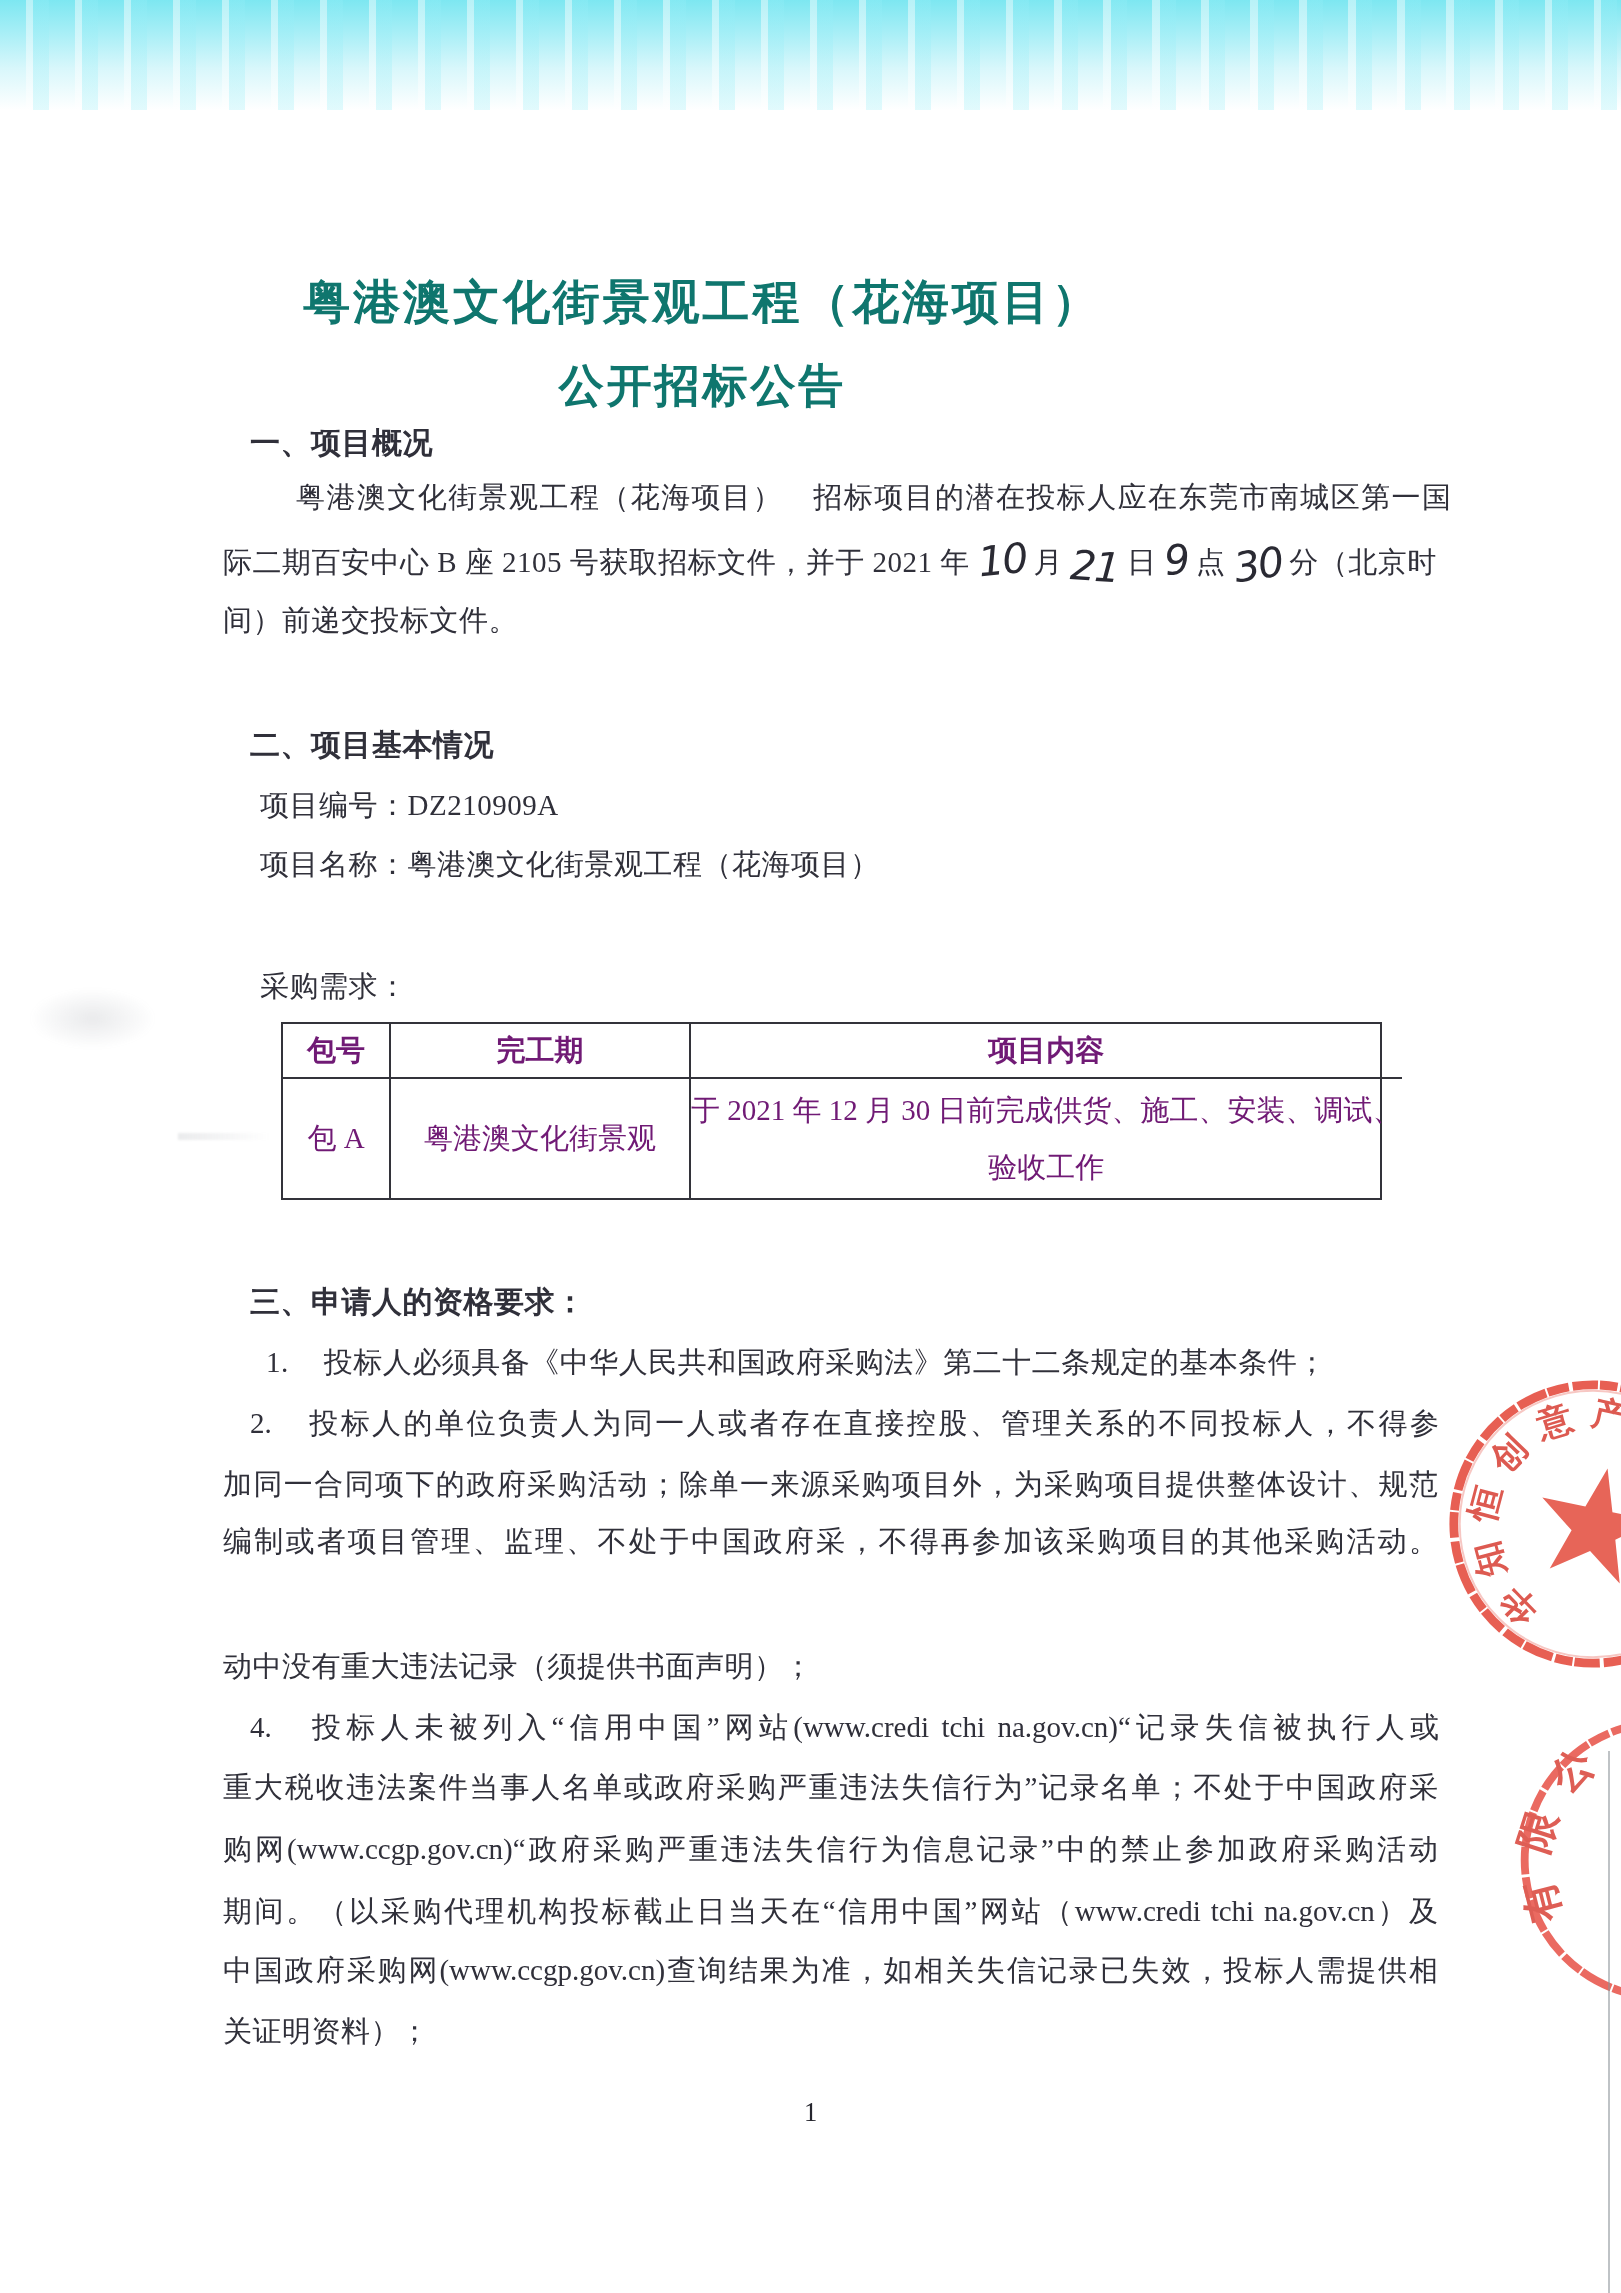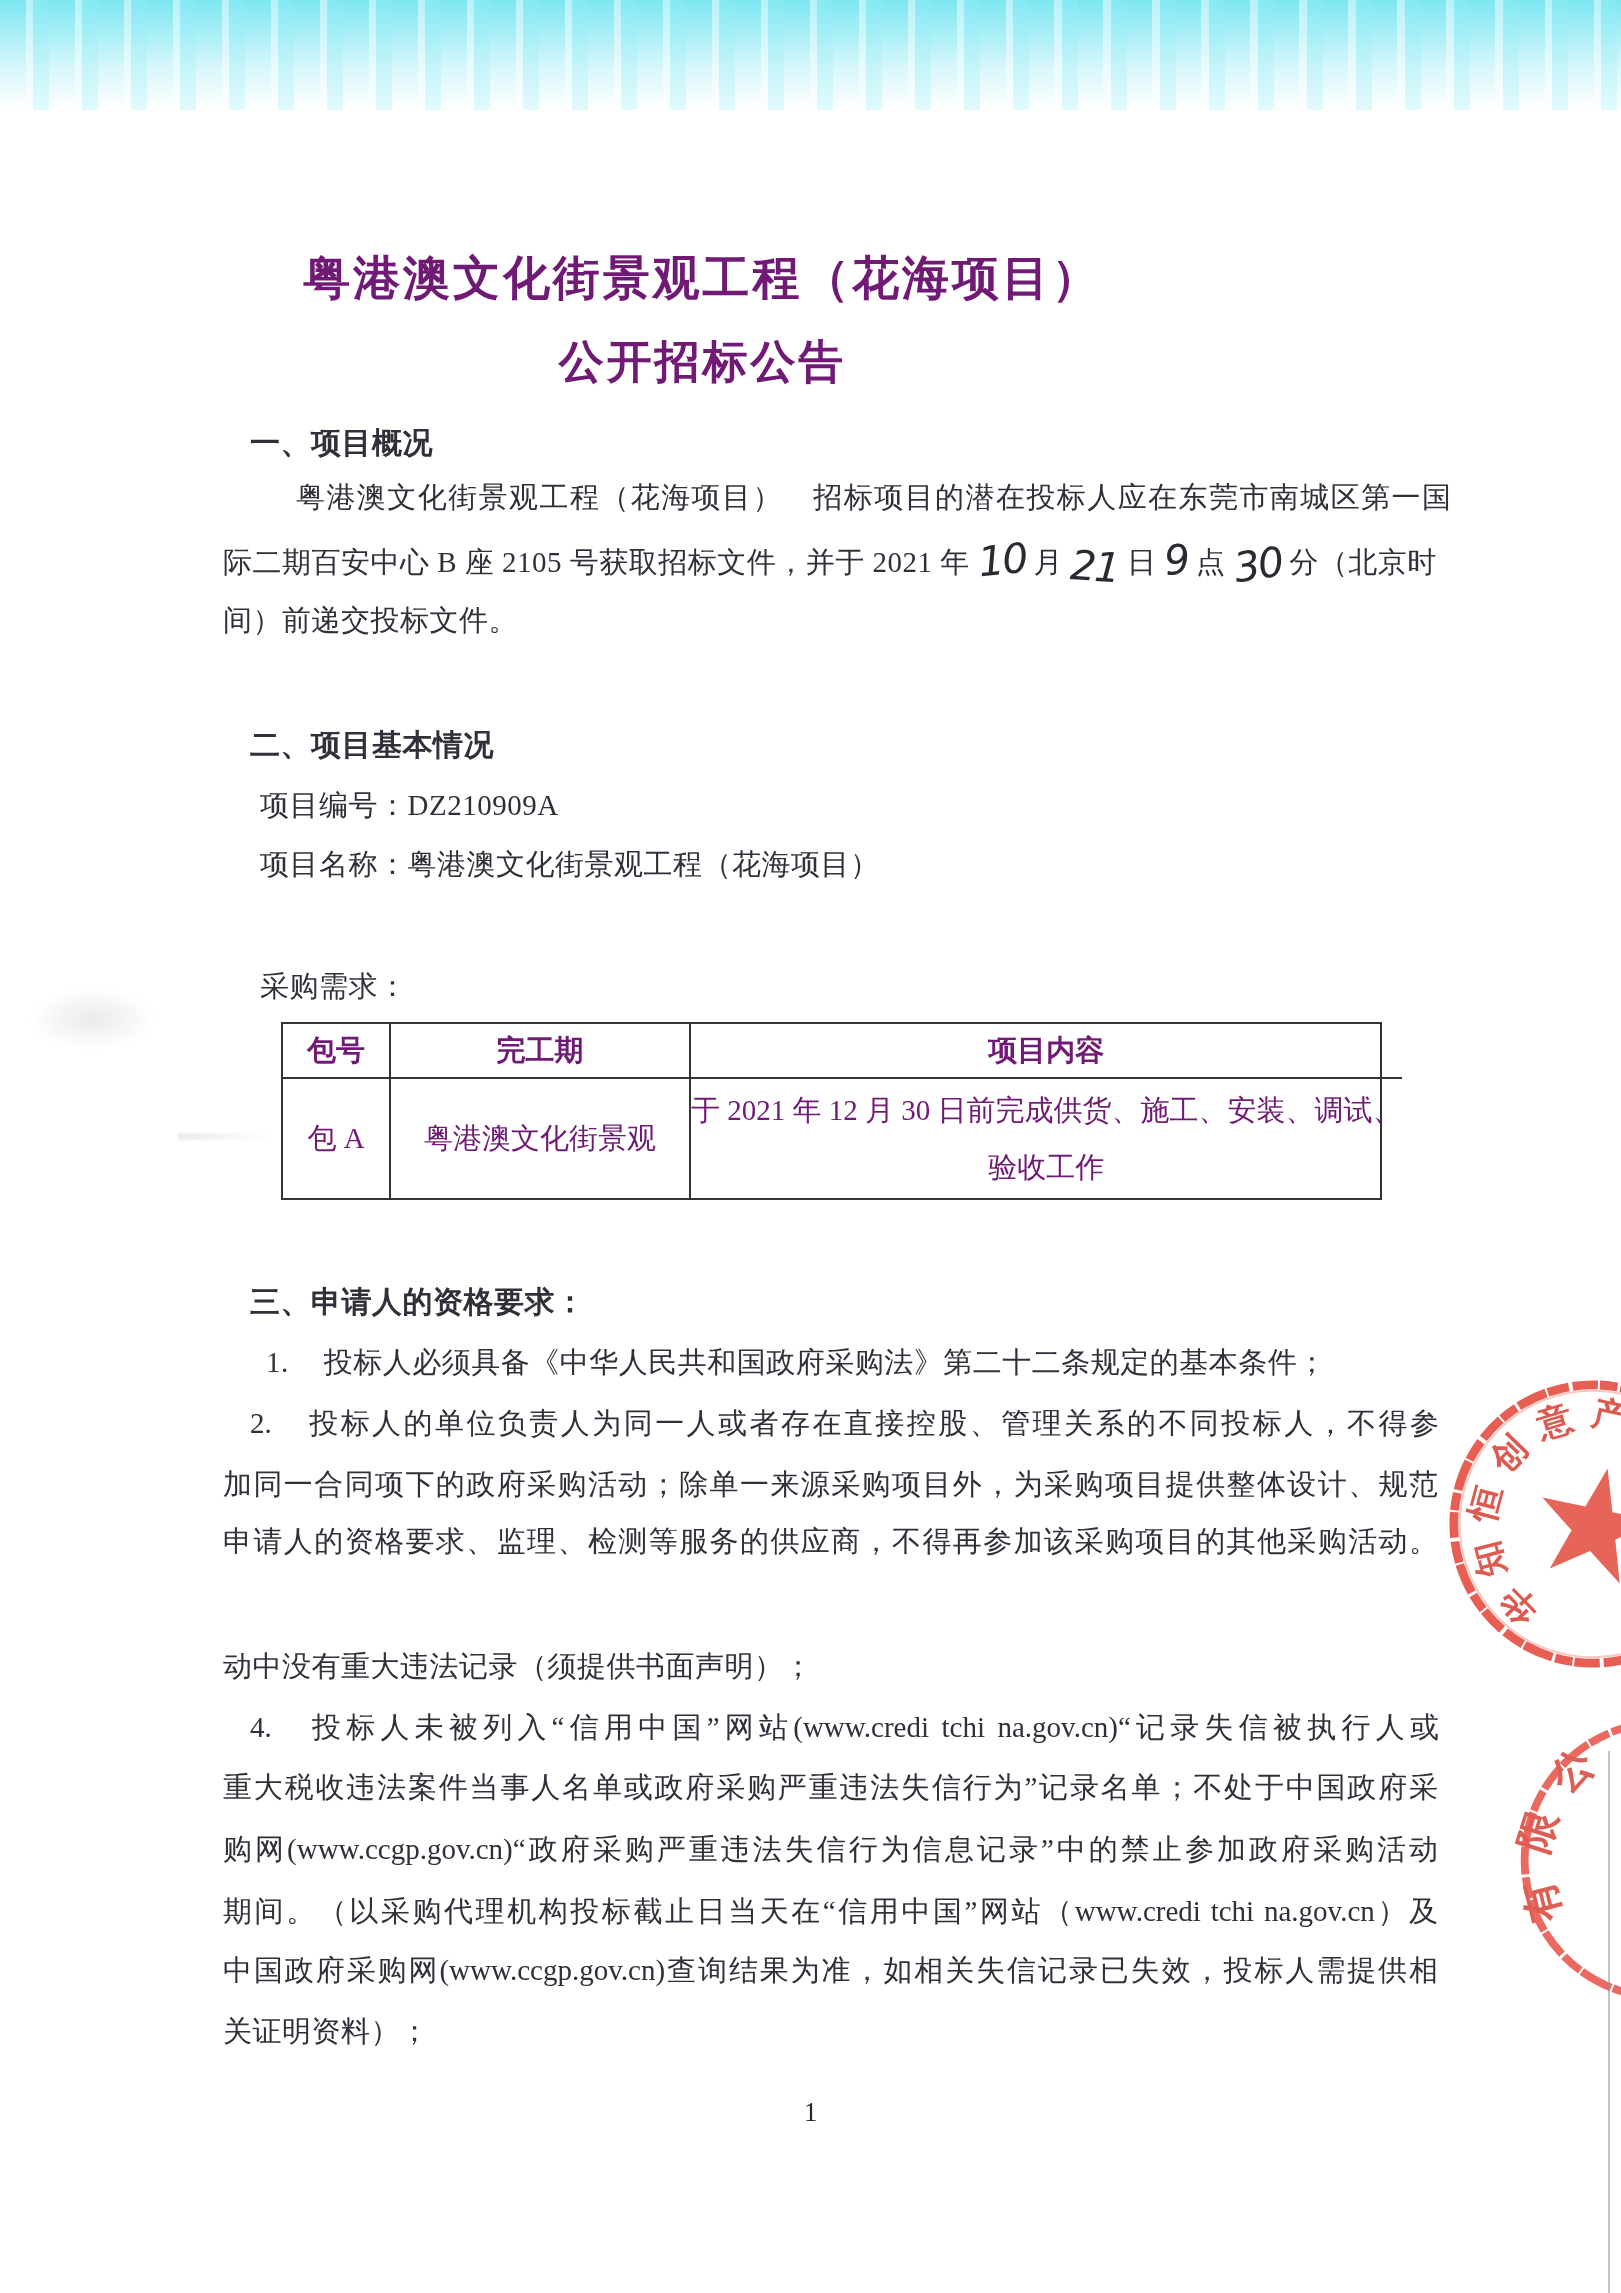--- a/index.html
+++ b/index.html
@@ -23,21 +23,21 @@
     position:absolute;height:45px;line-height:45px;font-size:29px;
     white-space:nowrap;letter-spacing:0.5px;
   }
   .just{
     white-space:normal;text-align:justify;text-align-last:justify;
     letter-spacing:0;
   }
   .bold{font-weight:bold;font-size:30px;}
   .title{
     position:absolute;left:0;width:1405px;text-align:center;
-    font-weight:bold;color:#701a75;letter-spacing:2.9px;
+    font-weight:bold;color:#0f766e;letter-spacing:2.9px;margin-top:24px;
   }
   .t1{top:247px;font-size:47px;}
   .t2{top:332px;font-size:45px;}
   .num{display:inline-block;margin-right:35px;}
   .hw{
     display:inline-block;
     font-family:"DejaVu Sans", sans-serif;font-style:italic;font-weight:400;
     font-size:41px;line-height:1;color:#2a2a33;letter-spacing:-2px;
     margin:0 7.8px;transform:rotate(-6deg) translateY(2px);
   }
@@ -116,21 +116,21 @@
   <div class="line bold" style="top:1279px;left:250px;">三、申请人的资格要求：</div>
 
   <div class="line" style="top:1340px;left:266px;width:1189px;">
     <span class="num">1.</span><span>投标人必须具备《中华人民共和国政府采购法》第二十二条规定的基本条件；</span>
   </div>
 
   <div class="line just" style="top:1401px;left:250px;width:1189px;">
     <span class="num">2.</span><span>投标人的单位负责人为同一人或者存在直接控股、管理关系的不同投标人，不得参</span>
   </div>
   <div class="line just" style="top:1462px;left:223px;width:1215px;">加同一合同项下的政府采购活动；除单一来源采购项目外，为采购项目提供整体设计、规范</div>
-  <div class="line just" style="top:1519px;left:223px;width:1215px;">申请人的资格要求、监理、检测等服务的供应商，不得再参加该采购项目的其他采购活动。</div>
+  <div class="line just" style="top:1519px;left:223px;width:1215px;">编制或者项目管理、监理、不处于中国政府采，不得再参加该采购项目的其他采购活动。</div>
 
   <div class="line" style="top:1644px;left:223px;">动中没有重大违法记录（须提供书面声明）；</div>
 
   <div class="line just" style="top:1705px;left:250px;width:1189px;">
     <span class="num">4.</span><span>投标人未被列入“信用中国”网站(www.credi tchi na.gov.cn)“记录失信被执行人或</span>
   </div>
   <div class="line just" style="top:1765px;left:223px;width:1215px;">重大税收违法案件当事人名单或政府采购严重违法失信行为”记录名单；不处于中国政府采</div>
   <div class="line just" style="top:1827px;left:223px;width:1215px;">购网(www.ccgp.gov.cn)“政府采购严重违法失信行为信息记录”中的禁止参加政府采购活动</div>
   <div class="line just" style="top:1889px;left:223px;width:1215px;">期间。（以采购代理机构投标截止日当天在“信用中国”网站（www.credi tchi na.gov.cn）及</div>
   <div class="line just" style="top:1948px;left:223px;width:1215px;">中国政府采购网(www.ccgp.gov.cn)查询结果为准，如相关失信记录已失效，投标人需提供相</div>

